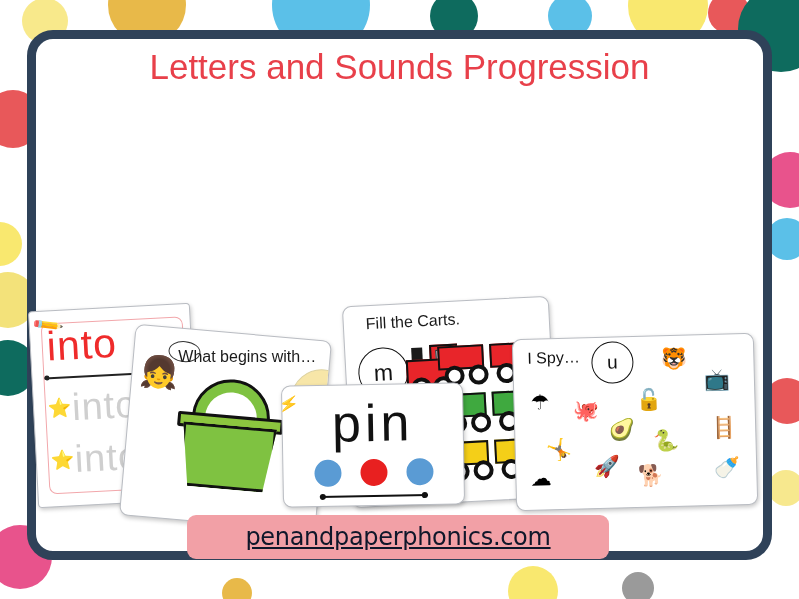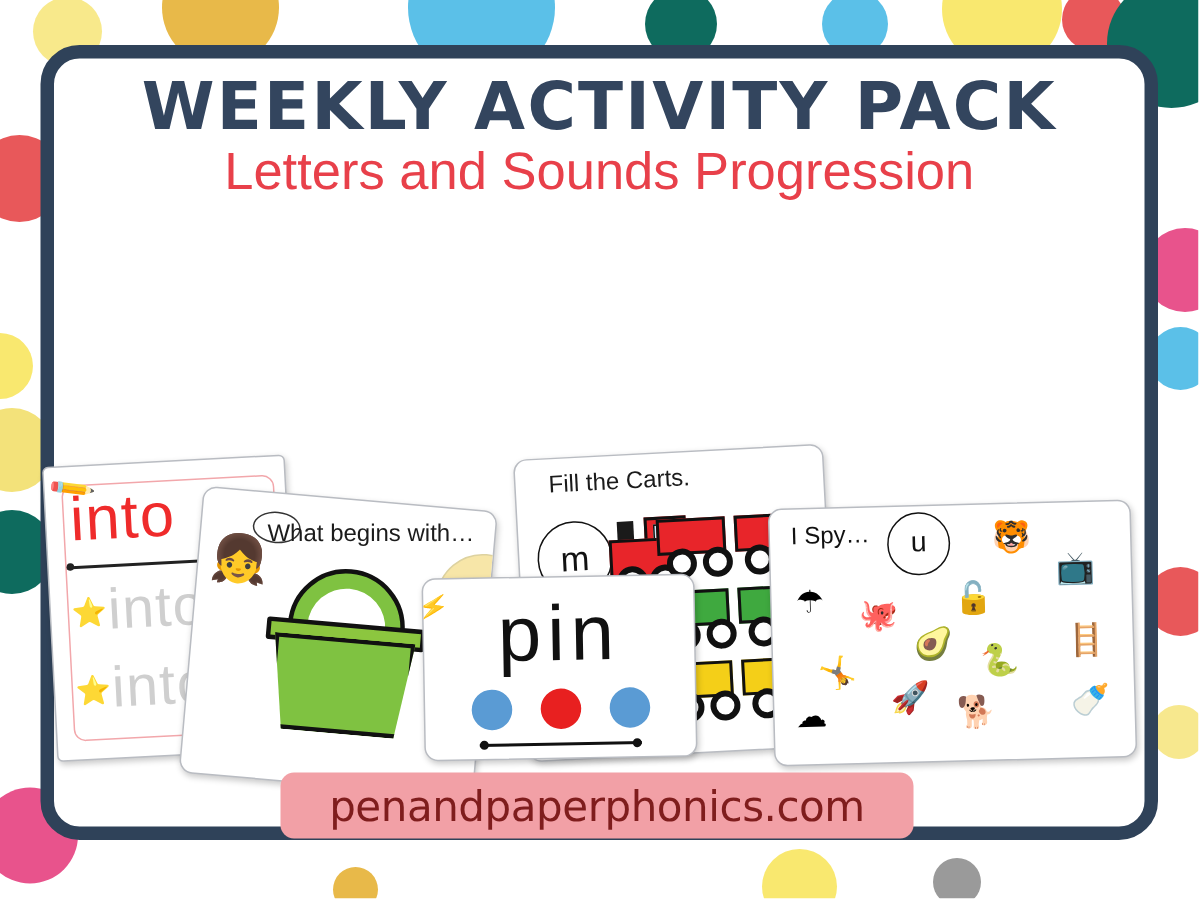--- a/index.html
+++ b/index.html
@@ -125,21 +125,21 @@
             border:1.4px solid #111;display:flex;align-items:center;justify-content:center;
             font-size:19px;font-family:"Liberation Sans", sans-serif;color:#111;}
   .spy-item{position:absolute;font-size:21px;line-height:1;}
 
   
   .url-banner{
     position:absolute;left:187px;top:515px;width:422px;height:44px;
     background:#f2a0a6;border-radius:9px;
     display:flex;align-items:center;justify-content:center;
   }
-  .url-text{font-family:"DejaVu Sans", sans-serif;font-size:28px;color:#7f1d1d;letter-spacing:-.3px;}
+  .url-text{font-family:"DejaVu Sans", sans-serif;font-size:24px;color:#0f172a;letter-spacing:-.3px;text-decoration:underline;}
 </style>
 </head>
 <body>
 
 <div id="cover">
 
   <div id="dots-layer">
       <div class="dot" style="left: 22px; top: -2px; width: 46px; height: 46px; background: rgb(248, 233, 139);"></div>
       <div class="dot" style="left: 108px; top: -34px; width: 78px; height: 78px; background: rgb(232, 185, 73);"></div>
       <div class="dot" style="left: 272px; top: -44px; width: 98px; height: 98px; background: rgb(91, 192, 232);"></div>
@@ -158,21 +158,20 @@
       <div class="dot" style="left: 764px; top: 378px; width: 46px; height: 46px; background: rgb(232, 88, 90);"></div>
       <div class="dot" style="left: 768px; top: 470px; width: 36px; height: 36px; background: rgb(247, 232, 142);"></div>
       <div class="dot" style="left: 222px; top: 578px; width: 30px; height: 30px; background: rgb(232, 185, 73);"></div>
       <div class="dot" style="left: 508px; top: 566px; width: 50px; height: 50px; background: rgb(249, 232, 111);"></div>
       <div class="dot" style="left: 622px; top: 572px; width: 32px; height: 32px; background: rgb(154, 154, 154);"></div>
     </div>
 
   <div class="frame"></div>
 
   <div class="title-block">
-    <div class="title-sub">WEEKLY ACTIVITY PACK</div>
     <div class="ls-line">Letters and Sounds Progression</div>
   </div>
 
   <div class="cards">
 
     <div class="card c-into">
       <div class="into-inner"></div>
       <div class="pencil" style="left:6px;top:2px;">✏️</div>
       <div class="into-word">into</div>
       <div class="into-rule"></div>

